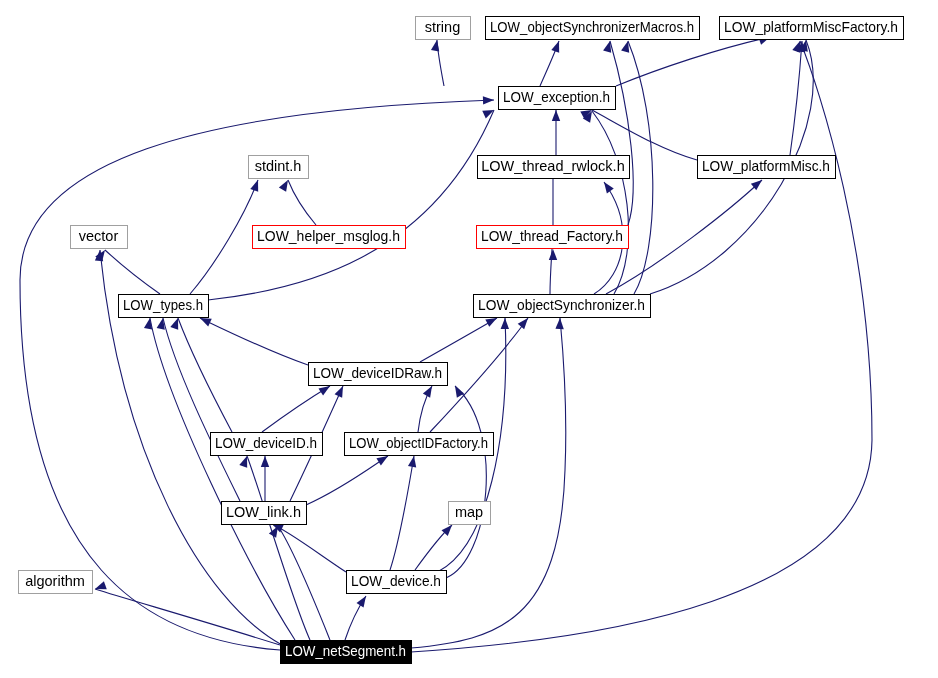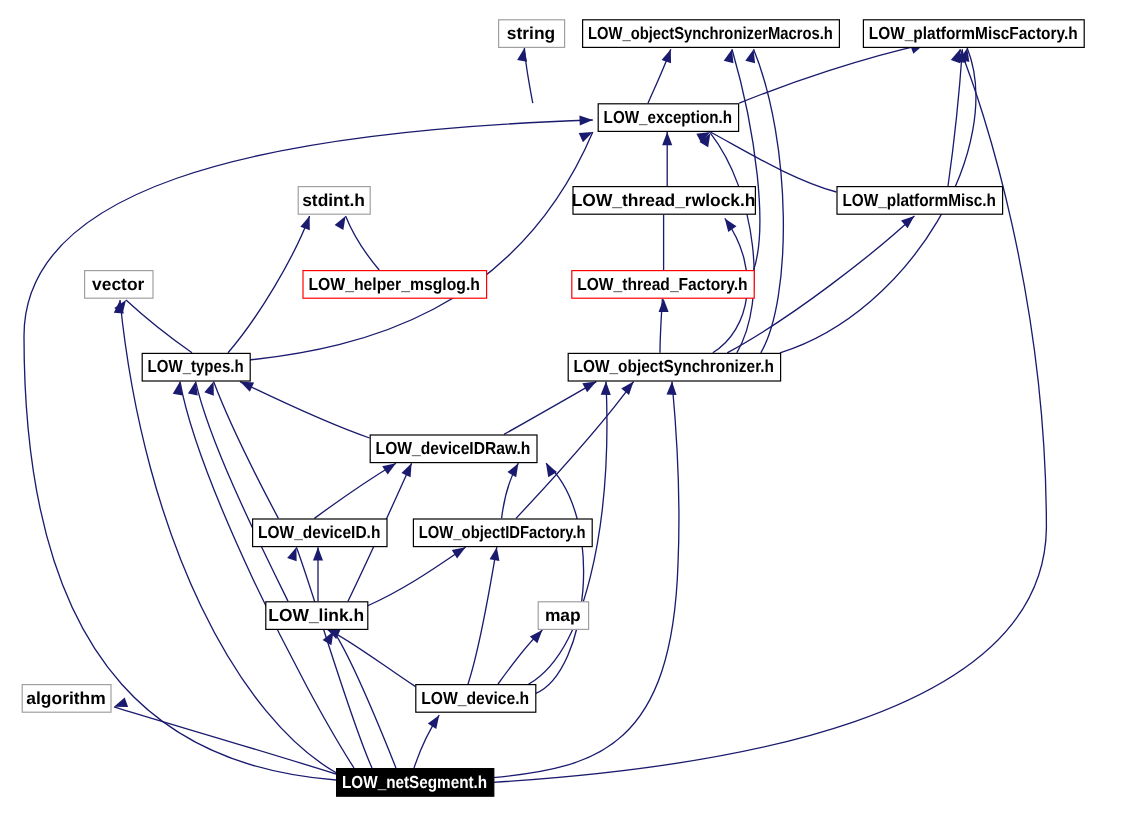--- a/index.html
+++ b/index.html
@@ -7,21 +7,20 @@
     padding: 0;
     background: #ffffff;
   }
   #graph-root {
     position: relative;
     width: 938px;
     height: 678px;
     background: #ffffff;
     font-family: "Liberation Sans", sans-serif;
     overflow: hidden;
-    font-weight: bold;
   }
   svg#graph-canvas {
     position: absolute;
     left: 0;
     top: 0;
     width: 938px;
     height: 678px;
   }
   .node-box {
     fill: #ffffff;

